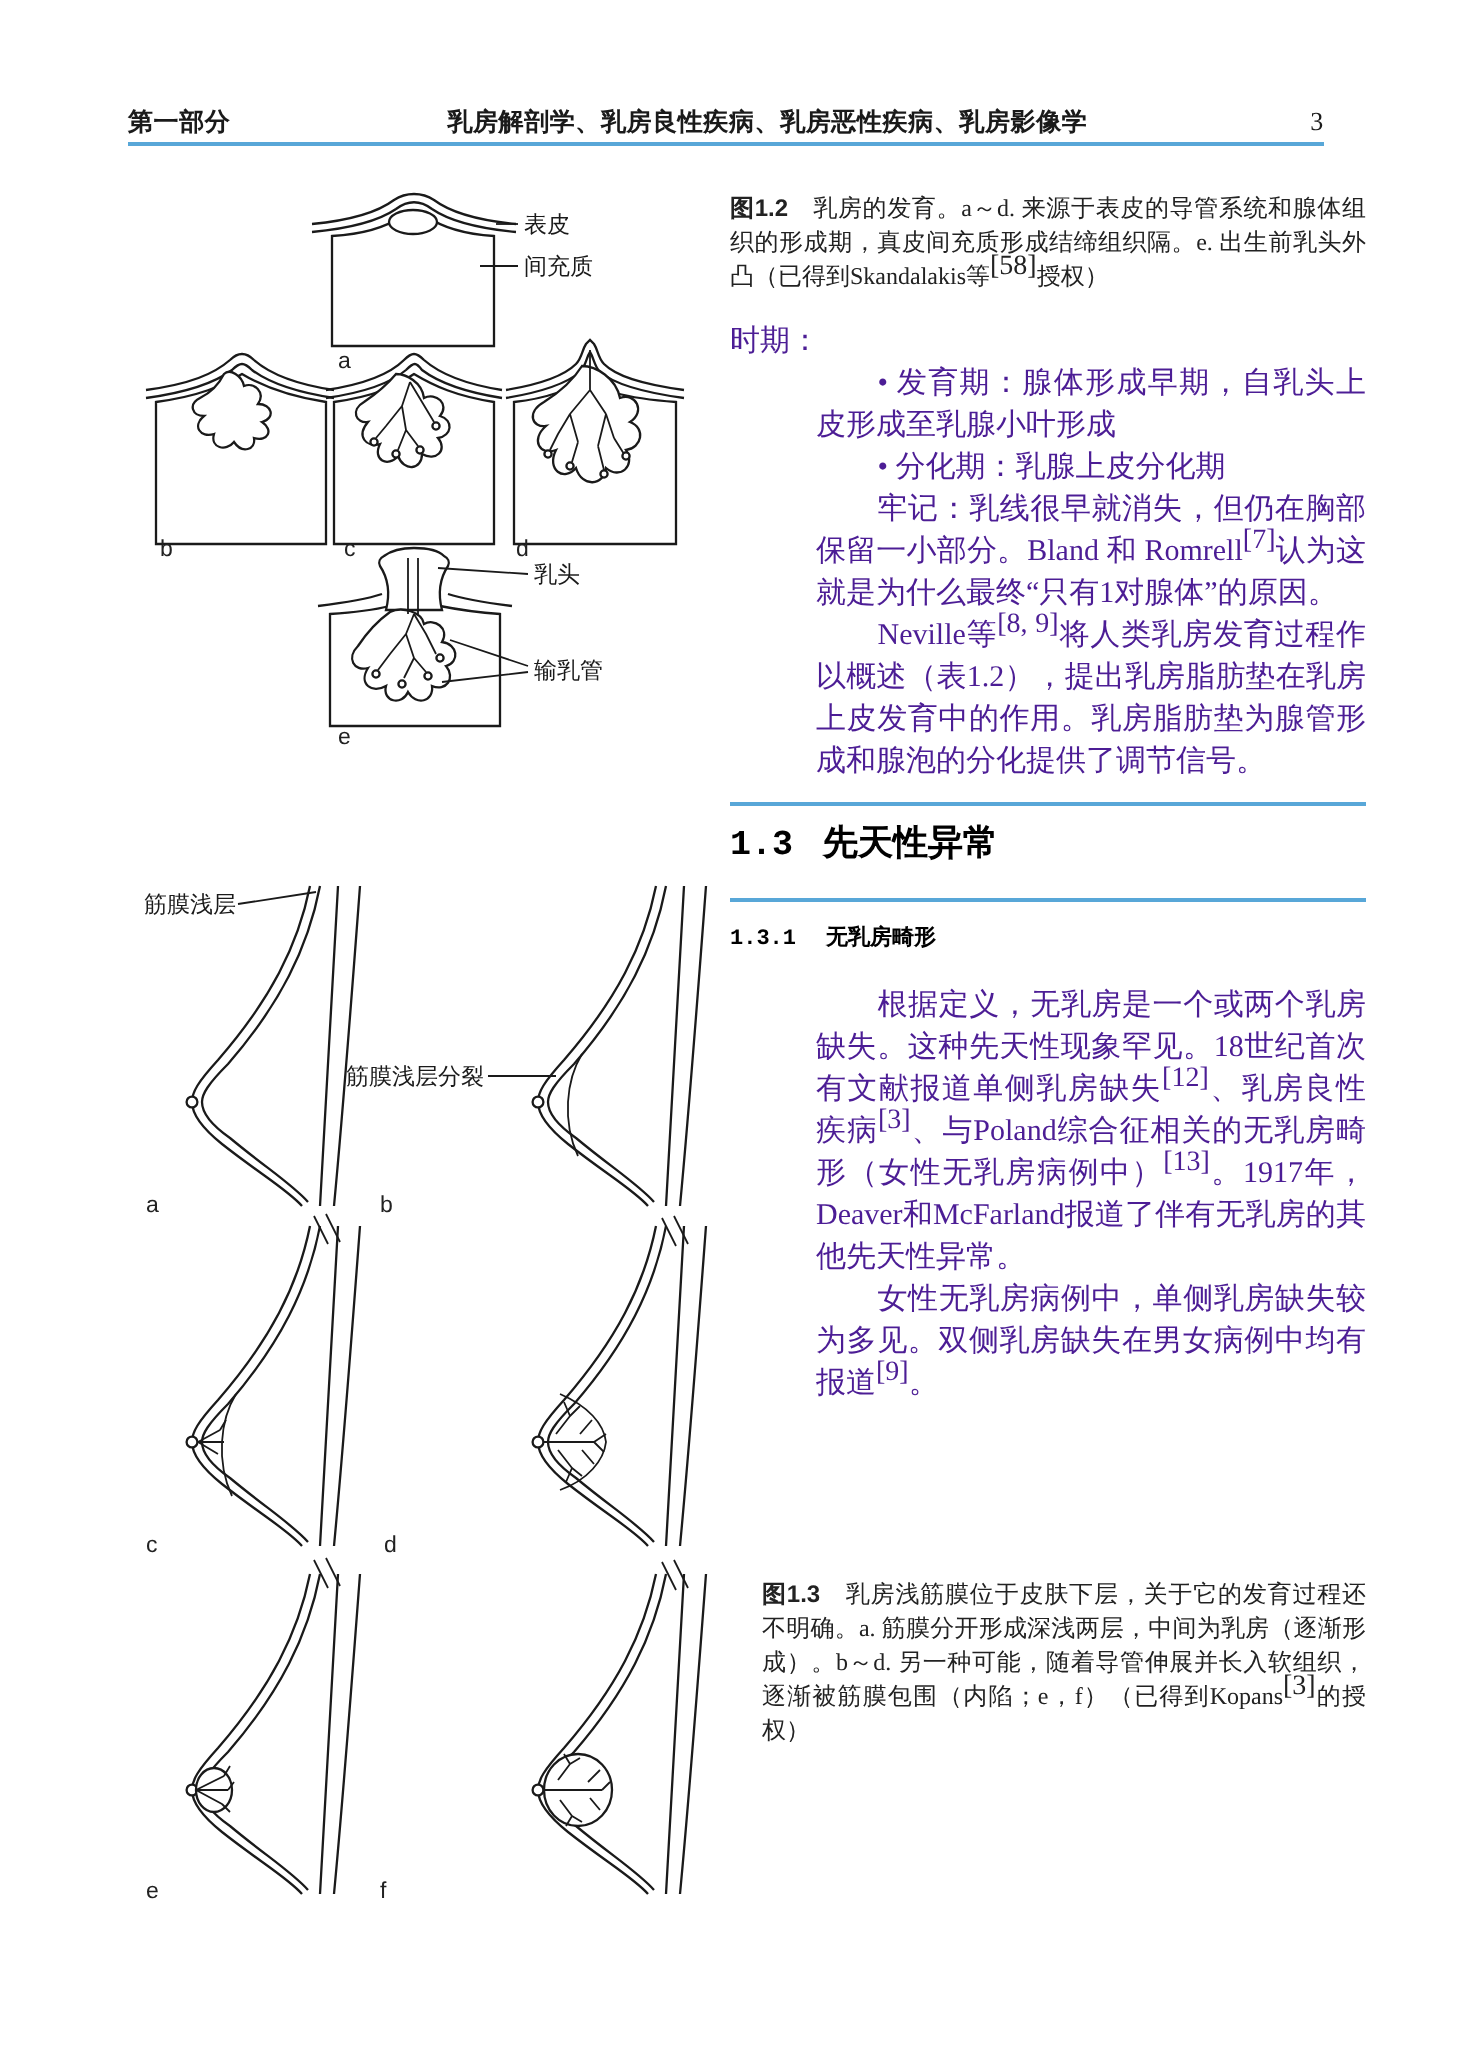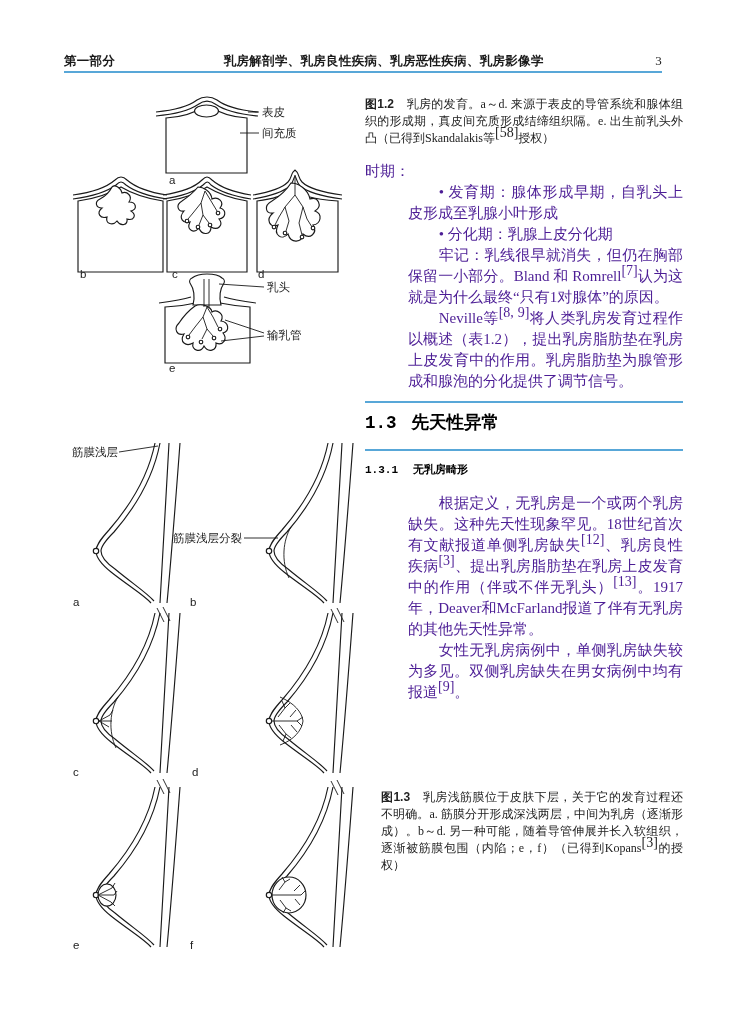--- a/index.html
+++ b/index.html
@@ -186,18 +186,18 @@
 
     <div class="rule accent-bd" style="border-top-color: rgb(88, 167, 216);"></div>
     <h2 class="sec h2s">
       <span class="num">1.3</span><span>先天性异常</span>
     </h2>
 
     <div class="rule r2 accent-bd" style="border-top-color: rgb(88, 167, 216);"></div>
     <h3 class="sec h3s">
       <span class="num">1.3.1</span><span>无乳房畸形</span>
     </h3>
-    <p class="bp ind"><span>根据定义，无乳房是一个或两个乳房缺失。这种先天性现象罕见。18世纪首次有文献报道单侧乳房缺失</span><sup>[12]</sup><span>、乳房良性疾病</span><sup>[3]</sup><span>、提出乳房脂肪垫在乳房上皮发育中的作用（伴或不伴无乳头）</span><sup>[13]</sup><span>。1917年，Deaver和McFarland报道了伴有无乳房的其他先天性异常。</span></p>
+    <p class="bp ind"><span>根据定义，无乳房是一个或两个乳房缺失。这种先天性现象罕见。18世纪首次有文献报道单侧乳房缺失</span><sup>[12]</sup><span>、乳房良性疾病</span><sup>[3]</sup><span>、与Poland综合征相关的无乳房畸形（女性无乳房病例中）</span><sup>[13]</sup><span>。1917年，Deaver和McFarland报道了伴有无乳房的其他先天性异常。</span></p>
     <p class="bp ind"><span>女性无乳房病例中，单侧乳房缺失较为多见。双侧乳房缺失在男女病例中均有报道</span><sup>[9]</sup><span>。</span></p>
 
     <p class="caption cap2"><span class="b">图1.3</span><span>　乳房浅筋膜位于皮肤下层，关于它的发育过程还不明确。a. 筋膜分开形成深浅两层，中间为乳房（逐渐形成）。b～d. 另一种可能，随着导管伸展并长入软组织，逐渐被筋膜包围（内陷；e，f）（已得到Kopans</span><sup>[3]</sup><span>的授权）</span></p>
   </div>
 </div>
 
 </body></html>

